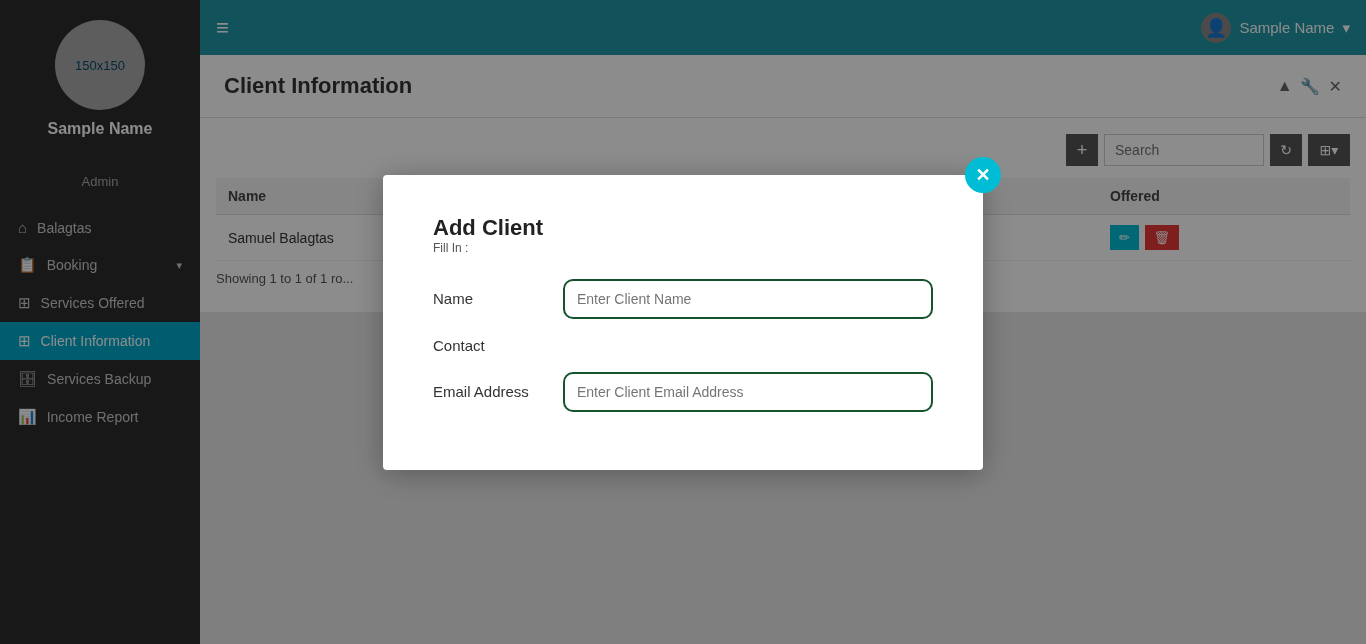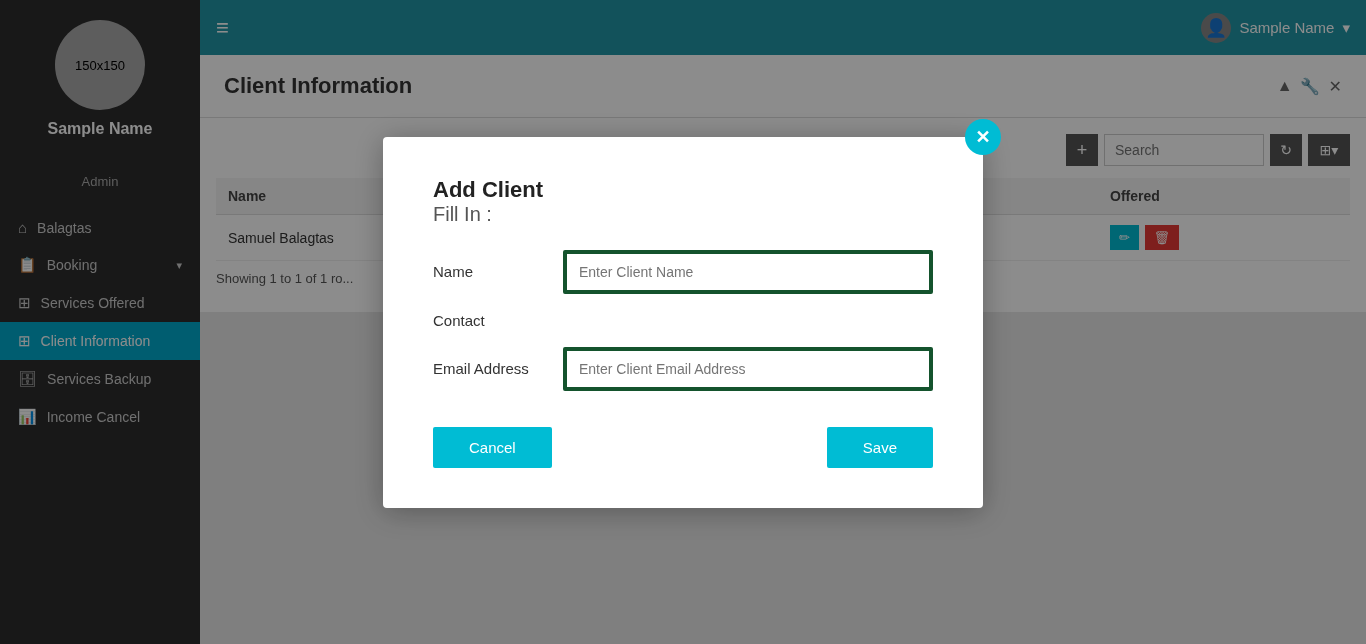--- a/index.html
+++ b/index.html
@@ -17,21 +17,21 @@
       height: 644px;
     }
     .sidebar-avatar {
       width: 90px;
       height: 90px;
       border-radius: 50%;
       background: #aaa;
       display: flex;
       align-items: center;
       justify-content: center;
-      color: #000000;
+      color: #0c4a6e;
       font-size: 13px;
       margin-top: 20px;
       margin-bottom: 10px;
     }
     .sidebar-name {
       color: #fff;
       font-size: 16px;
       font-weight: bold;
       margin-bottom: 4px;
     }
@@ -272,44 +272,44 @@
       justify-content: center;
       font-weight: bold;
     }
     .modal-title {
       font-size: 22px;
       font-weight: bold;
       color: #222;
       margin-bottom: 0;
     }
     .modal-subtitle {
-      font-size: 20px;
+      font-size: 12px;
       color: #555;
       margin-bottom: 24px;
     }
     .form-row {
       display: flex;
       align-items: center;
       margin-bottom: 18px;
     }
     .form-label {
       width: 130px;
       font-size: 15px;
       color: #333;
       font-weight: 500;
       flex-shrink: 0;
     }
     .form-input {
       flex: 1;
-      border: 4px solid #14532d;
+      border: 2px solid #14532d;
       padding: 10px 12px;
       font-size: 14px;
       color: #333;
       outline: none;
-      border-radius: 2px;
+      border-radius: 10px;
     }
     .modal-actions {
       display: flex;
       justify-content: space-between;
       margin-top: 36px;
     }
     .btn-cancel {
       background: #00bcd4;
       color: #fff;
       border: none;
@@ -354,21 +354,21 @@
     <div class="sidebar-item active">
       <span class="icon">⊞</span>
       <span>Client Information</span>
     </div>
     <div class="sidebar-item">
       <span class="icon">🗄</span>
       <span>Services Backup</span>
     </div>
     <div class="sidebar-item">
       <span class="icon">📊</span>
-      <span>Income Cancel</span>
+      <span>Income Report</span>
     </div>
   </nav>
 </div>
 
 <div class="main">
 
   <div class="topbar">
     <div class="topbar-hamburger">≡</div>
     <div class="topbar-user">
       <div class="user-icon">👤</div>
@@ -434,18 +434,14 @@
 
     <div class="form-row">
       <label class="form-label">Contact</label>
     </div>
 
     <div class="form-row">
       <label class="form-label">Email Address</label>
       <input class="form-input" type="text" placeholder="Enter Client Email Address" style="">
     </div>
 
-    <div class="modal-actions">
-      <button class="btn-cancel">Cancel</button>
-      <button class="btn-save">Save</button>
-    </div>
   </div>
 </div>
 
 </body></html>

